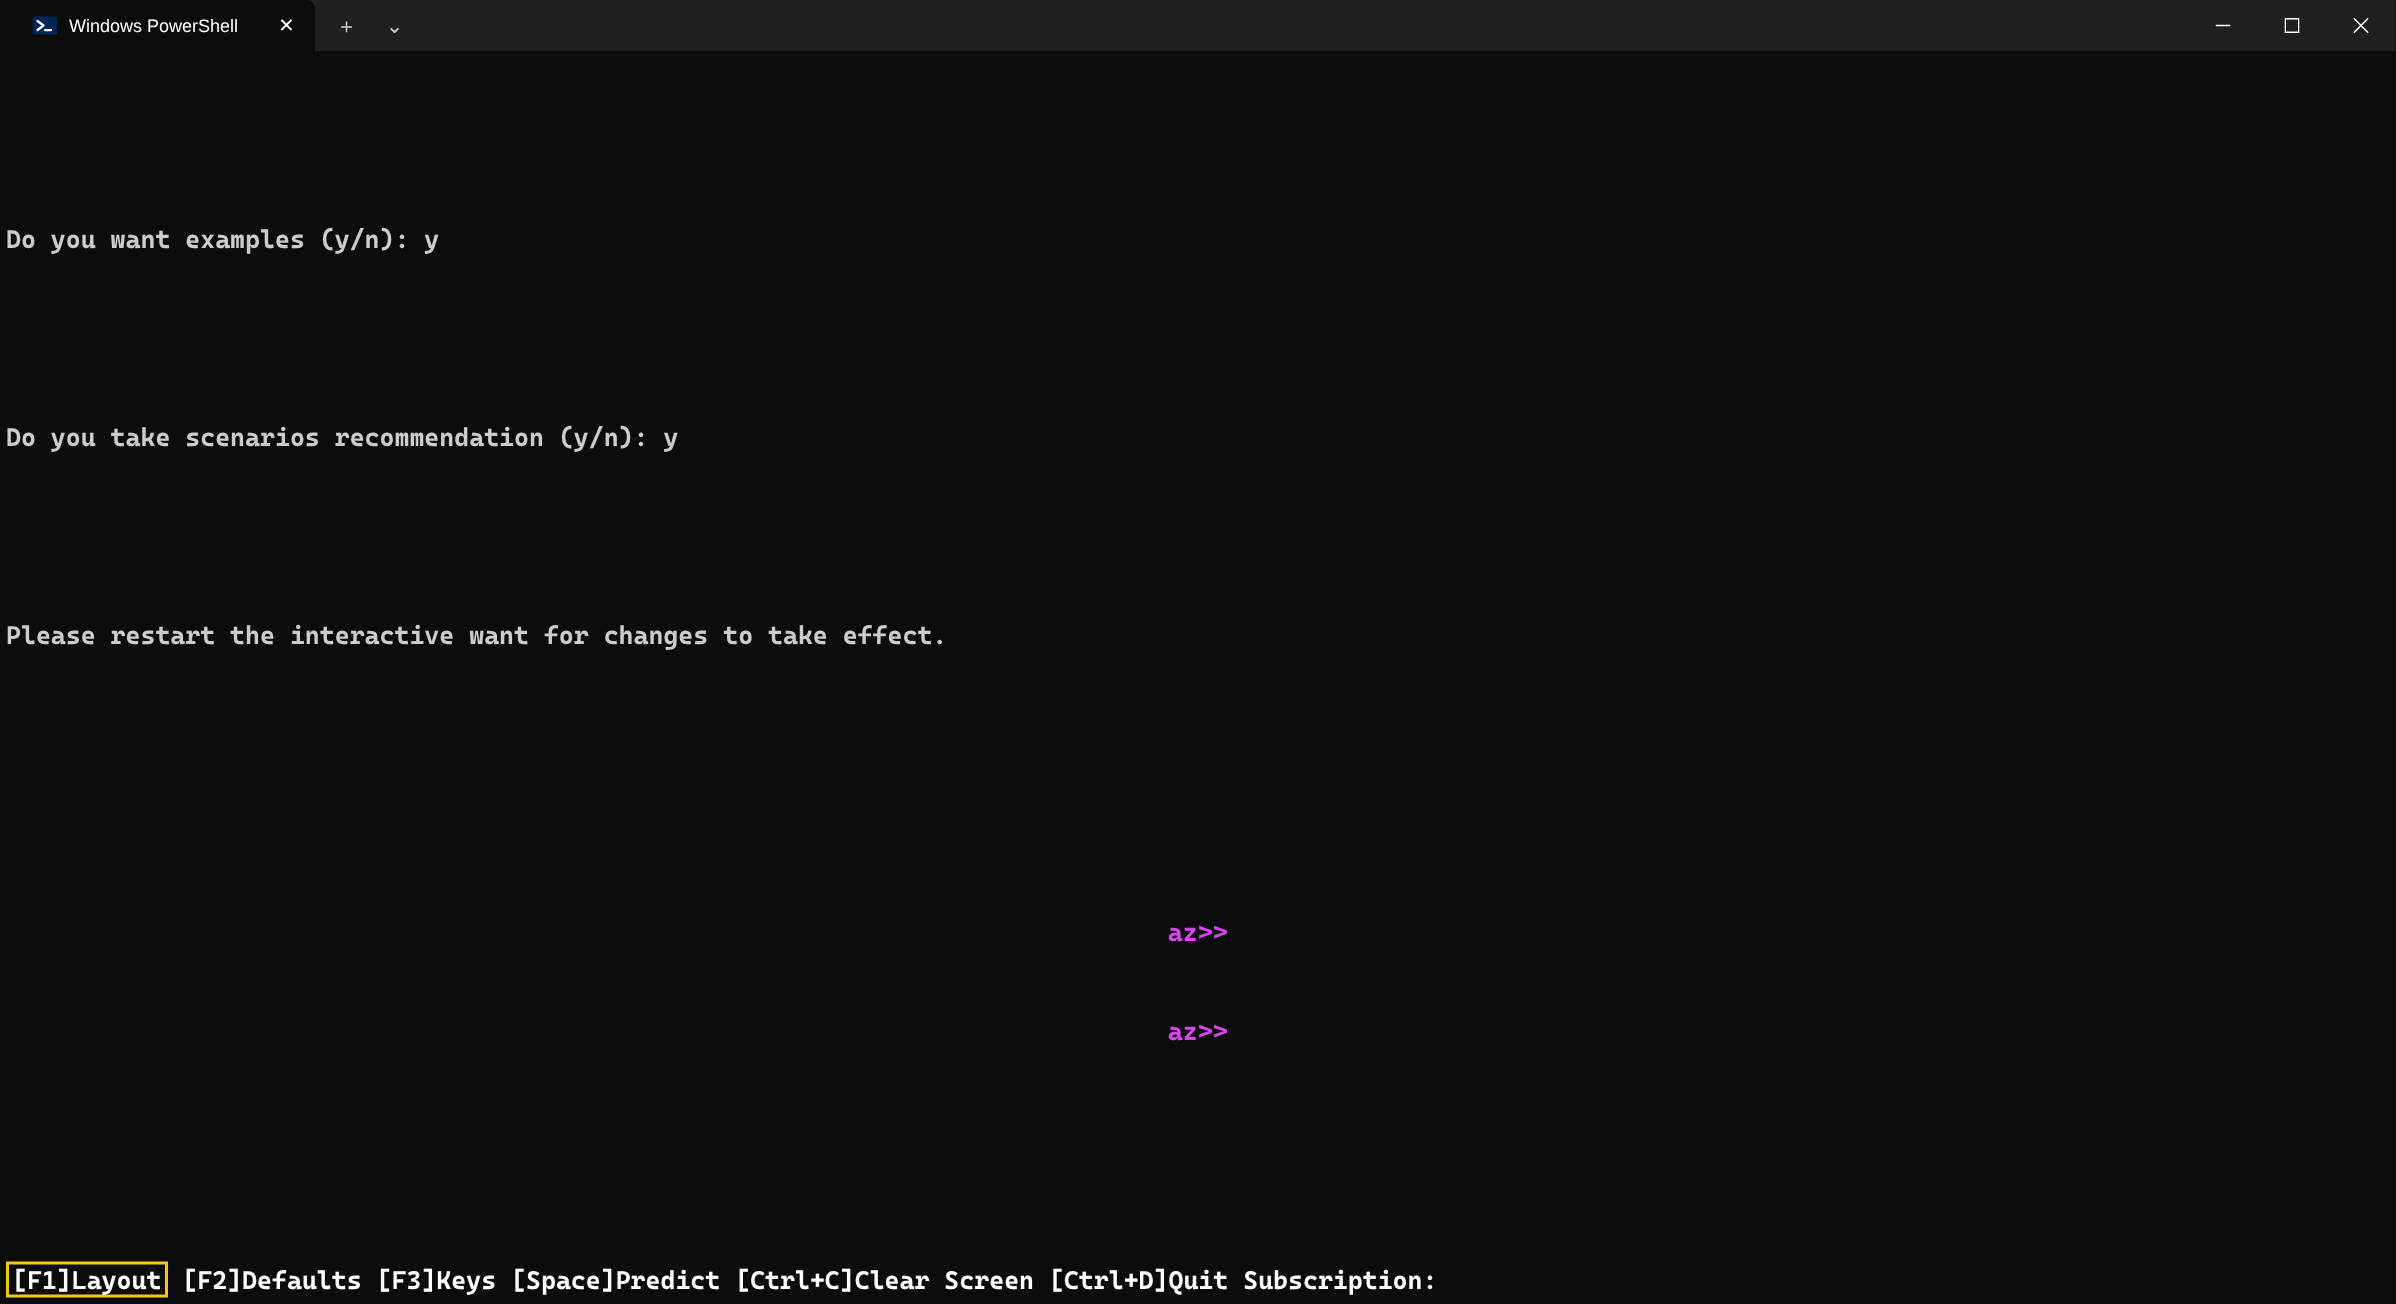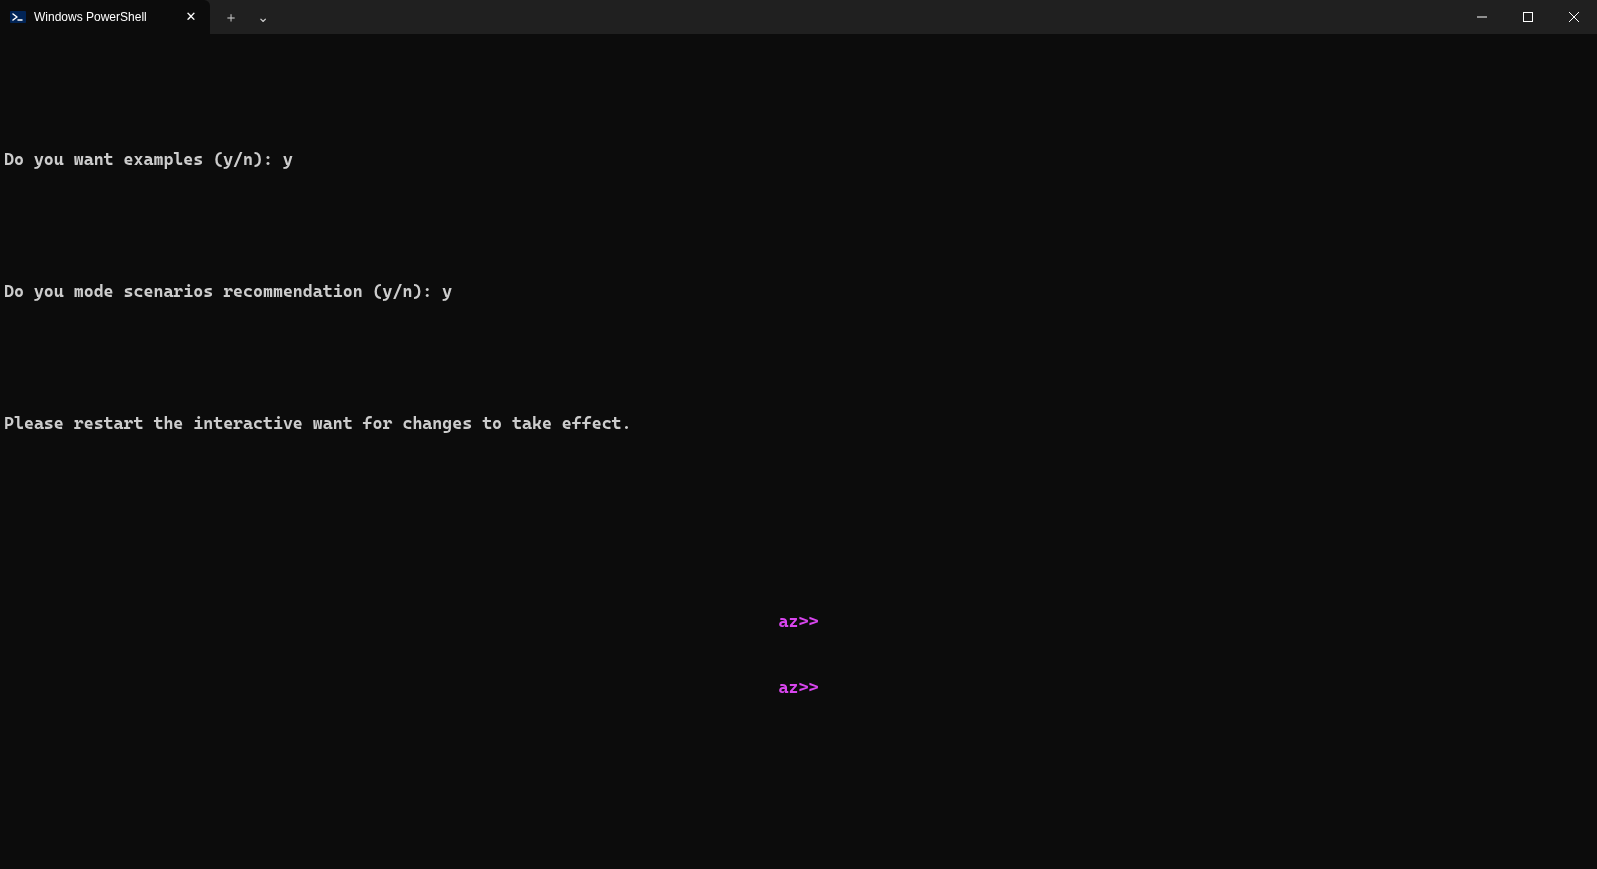--- a/index.html
+++ b/index.html
@@ -16,21 +16,21 @@
     height: 34px;
     background: #202020;
     display: flex;
     align-items: stretch;
     user-select: none;
   }
   .tab {
     display: flex;
     align-items: center;
     background: #0c0c0c;
-    padding: 0 10px 0 10px;
+    padding: 0 10px 0 22px;
     gap: 8px;
     border-top-right-radius: 6px;
     min-width: 210px;
     position: relative;
   }
   .tab-icon {
     width: 16px; height: 16px;
     display: inline-flex;
     align-items: center; justify-content: center;
   }
@@ -135,23 +135,24 @@
           <line x1="10" y1="0" x2="0" y2="10" stroke="#ffffff" stroke-width="1"></line>
         </svg>
     </span>
   </div>
 </div>
 
 <div class="terminal">
   <div class="line plain">&nbsp;</div>
   <div class="line plain">Do you want examples (y/n): y</div>
   <div class="line plain">&nbsp;</div>
-  <div class="line plain">Do you mode scenarios recommendation (y/n): y</div>
+  <div class="line plain">Do you take scenarios recommendation (y/n): y</div>
   <div class="line plain">&nbsp;</div>
   <div class="line plain">Please restart the interactive want for changes to take effect.</div>
   <div class="line plain">&nbsp;</div>
   <div class="line plain">&nbsp;</div>
   <div class="line magenta">az&gt;&gt;</div>
   <div class="line magenta">az&gt;&gt;</div>
 
   
 
+  <div class="statusbar"><span class="status-highlight">[F1]Layout</span><span> [F2]Defaults [F3]Keys [Space]Predict [Ctrl+C]Clear Screen [Ctrl+D]Quit Subscription:</span></div>
 </div>
 
 </body></html>

